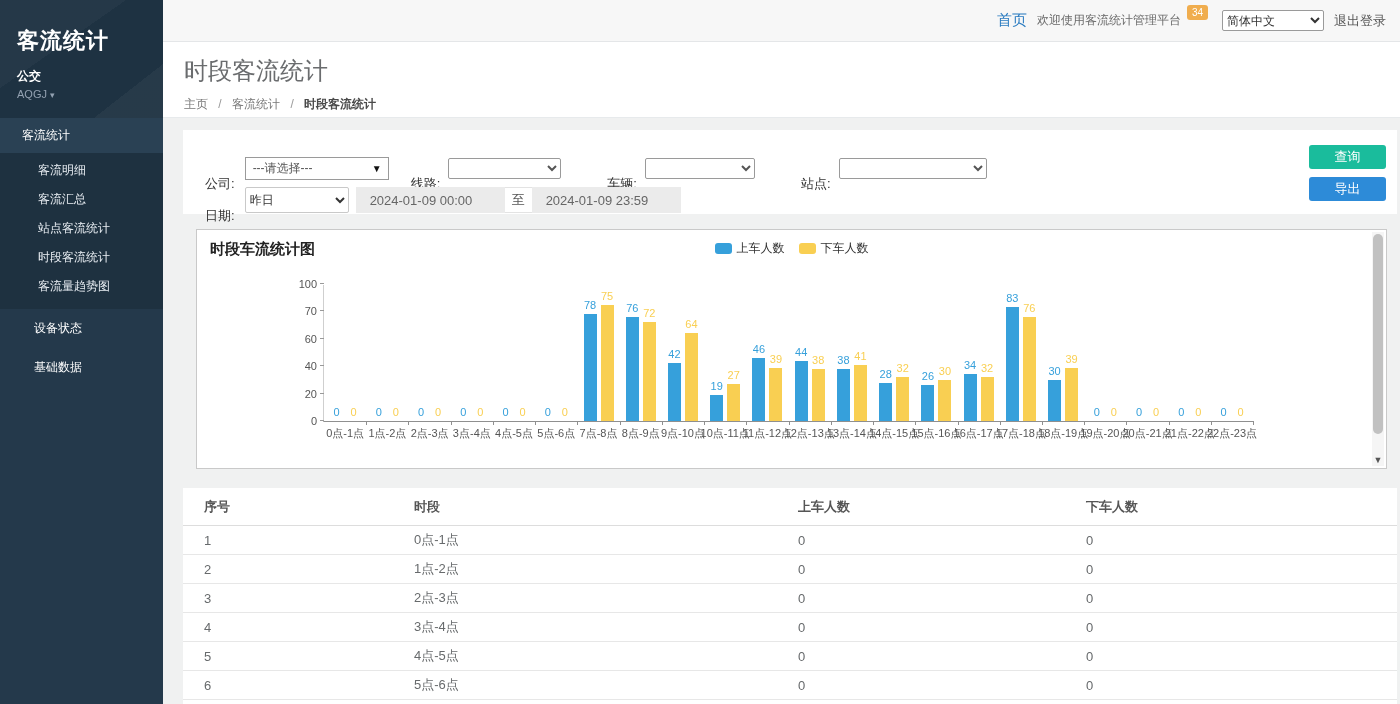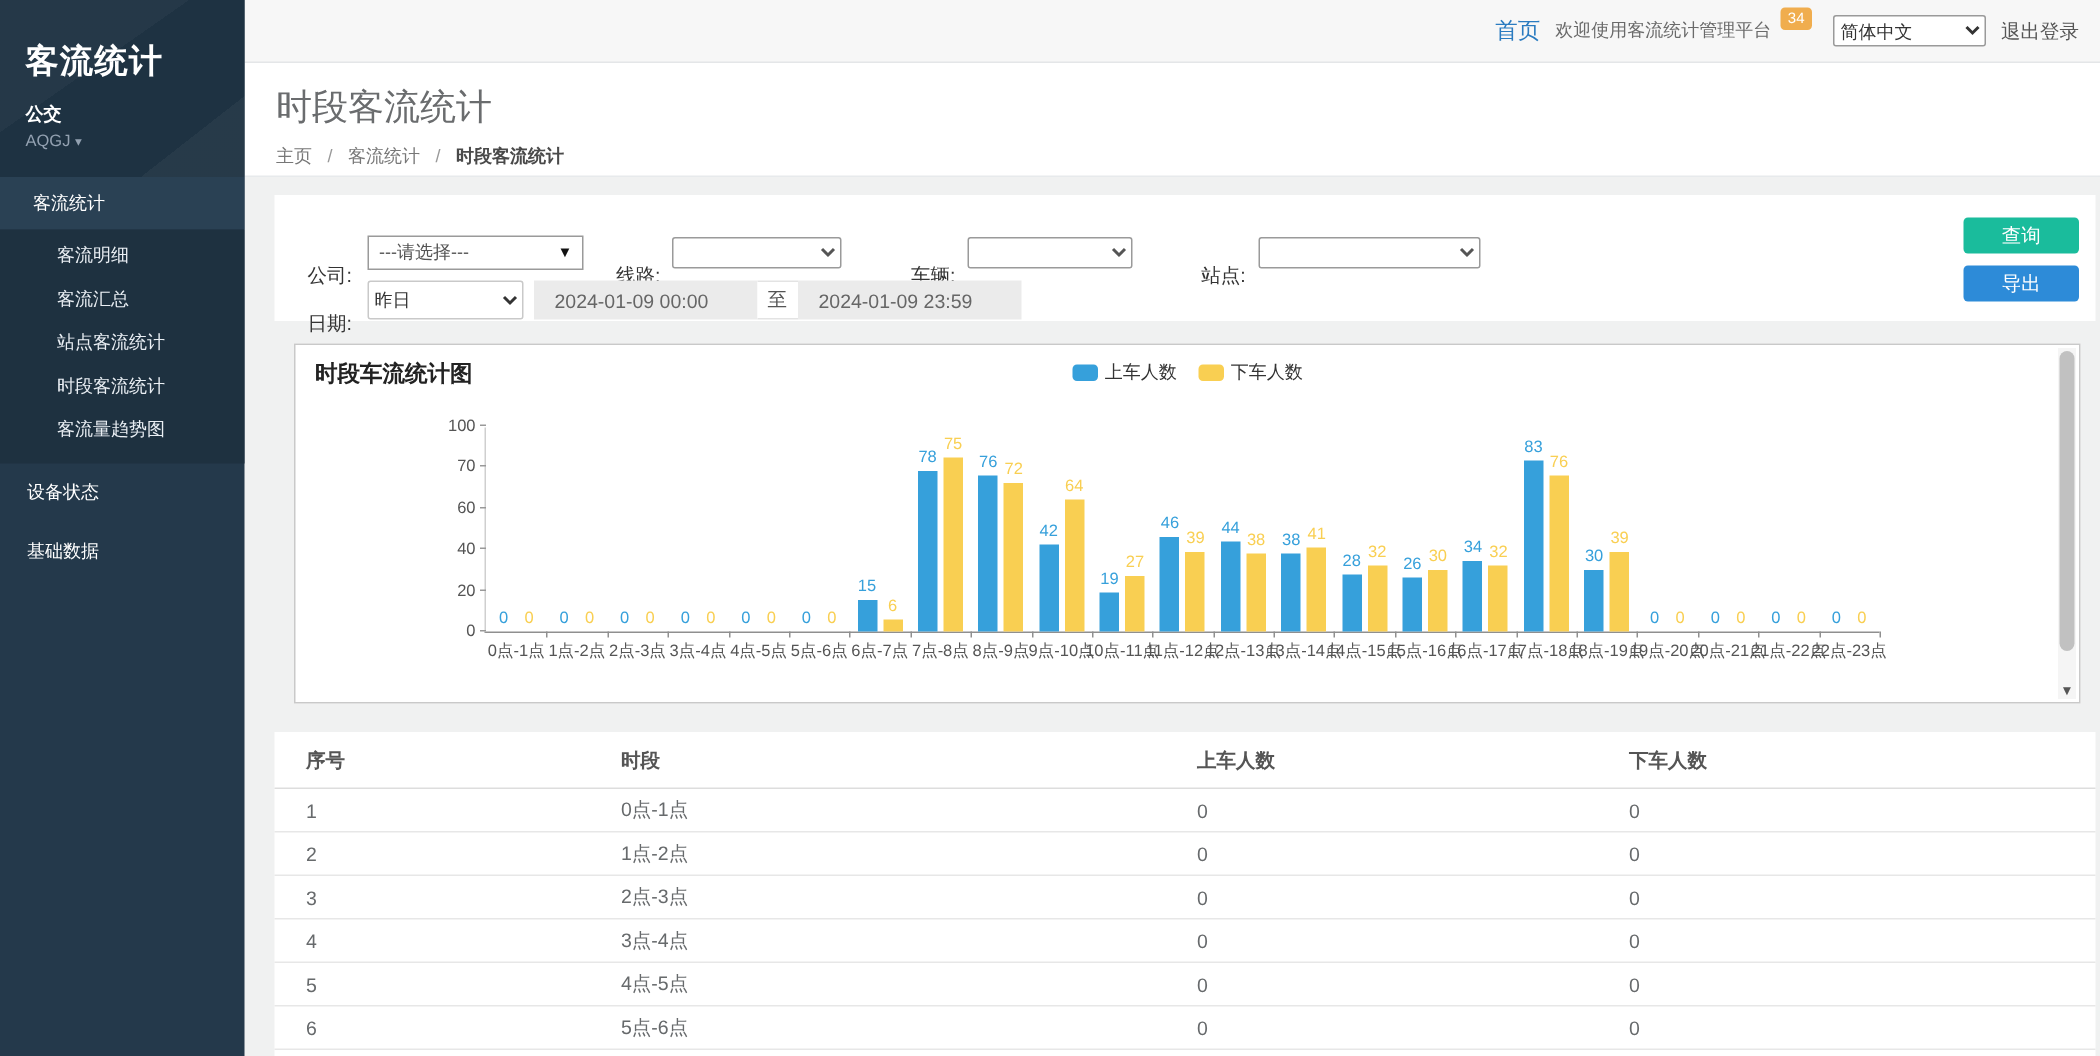--- a/index.html
+++ b/index.html
@@ -14,21 +14,21 @@
       linear-gradient(145deg, rgba(255,255,255,0.03) 0%, rgba(255,255,255,0.03) 38%, transparent 38%),
       linear-gradient(322deg, rgba(255,255,255,0.04) 0%, rgba(255,255,255,0.04) 22%, transparent 22%),
       #1E3242; }
   .brand { font-size:22px; font-weight:bold; letter-spacing:1px; }
   .org { font-size:12px; font-weight:bold; margin-top:12px; }
   .org-code { font-size:11px; color:#93a1b1; margin-top:3px; cursor:pointer; }
   .org-code .caret { font-size:9px; margin-left:3px; }
   .side-parent { padding:9px 0 9px 22px; font-size:12px; background:#2A4154; cursor:pointer; }
   .side-sub-wrap { background:#1E3140; padding:3px 0 8px 0; }
   .side-sub { padding:6px 0 6px 38px; font-size:12px; color:#EAEFF4; cursor:pointer; }
-  .side-item { padding:11px 0 11px 18px; font-size:12px; cursor:pointer; }
+  .side-item { padding:11px 0 11px 34px; font-size:12px; cursor:pointer; }
 
   
   .main { position:absolute; left:163px; top:0; right:0; height:704px; background:#f0f1f1; }
 
   .topbar { height:42px; background:#f7f7f7; border-bottom:1px solid #e4e6e8;
     display:flex; align-items:center; justify-content:flex-end; padding-right:14px; gap:10px; }
   .home-link { color:#2a7bc0; font-size:15px; cursor:pointer; }
   .welcome { color:#6a6a6a; font-size:12px; }
   .badge { background:#f0ad4e; color:#fff; font-size:10px; border-radius:3px;
     padding:2px 5px; position:relative; top:-8px; left:-4px; }
@@ -258,29 +258,20 @@
         <div class="cat">
           <div class="bar" style="height: 0px; background: transparent;">
             <span class="val" style="color: rgb(54, 160, 219);">0</span>
           </div>
           <div class="bar" style="height: 0px; background: transparent;">
             <span class="val" style="color: rgb(249, 207, 82);">0</span>
           </div>
           <span class="xlab">5点-6点</span>
         </div>
         <div class="cat">
-          <div class="bar" style="height: 21px; background: rgb(54, 160, 219);">
-            <span class="val" style="color: rgb(54, 160, 219);">15</span>
-          </div>
-          <div class="bar" style="height: 8px; background: rgb(249, 207, 82);">
-            <span class="val" style="color: rgb(249, 207, 82);">6</span>
-          </div>
-          <span class="xlab">6点-7点</span>
-        </div>
-        <div class="cat">
           <div class="bar" style="height: 107px; background: rgb(54, 160, 219); text-align: center;">
             <span class="val" style="color: rgb(54, 160, 219);">78</span>
           </div>
           <div class="bar" style="height: 116px; background: rgb(249, 207, 82);">
             <span class="val" style="color: rgb(249, 207, 82);">75</span>
           </div>
           <span class="xlab">7点-8点</span>
         </div>
         <div class="cat">
           <div class="bar" style="height: 104px; background: rgb(54, 160, 219);">

